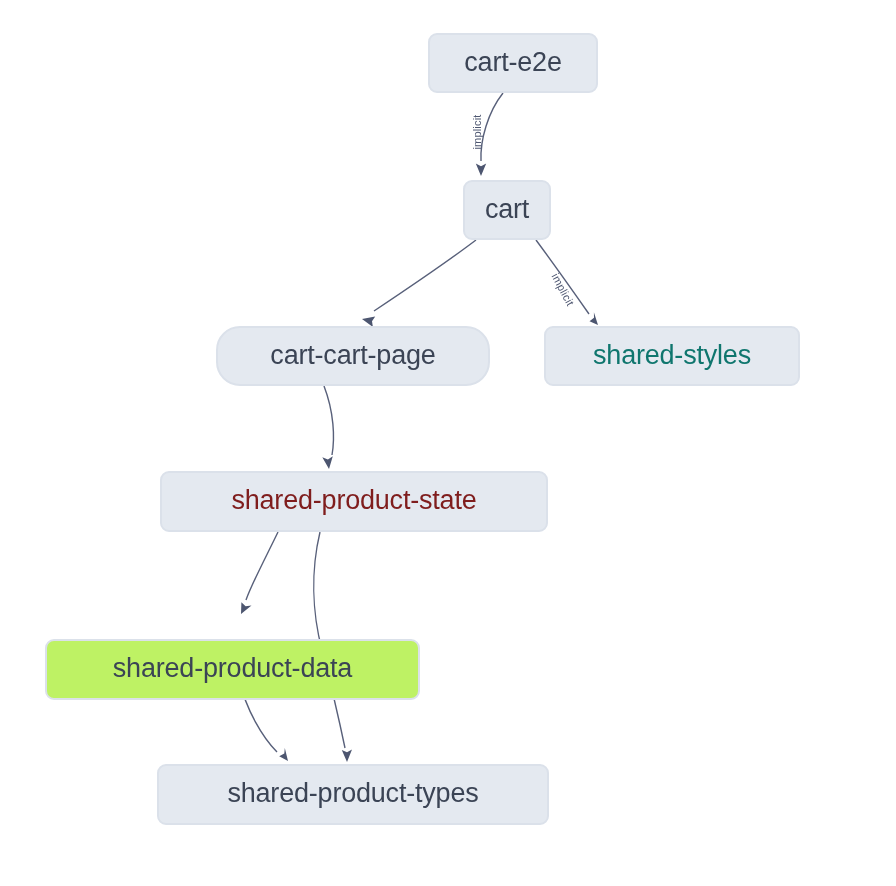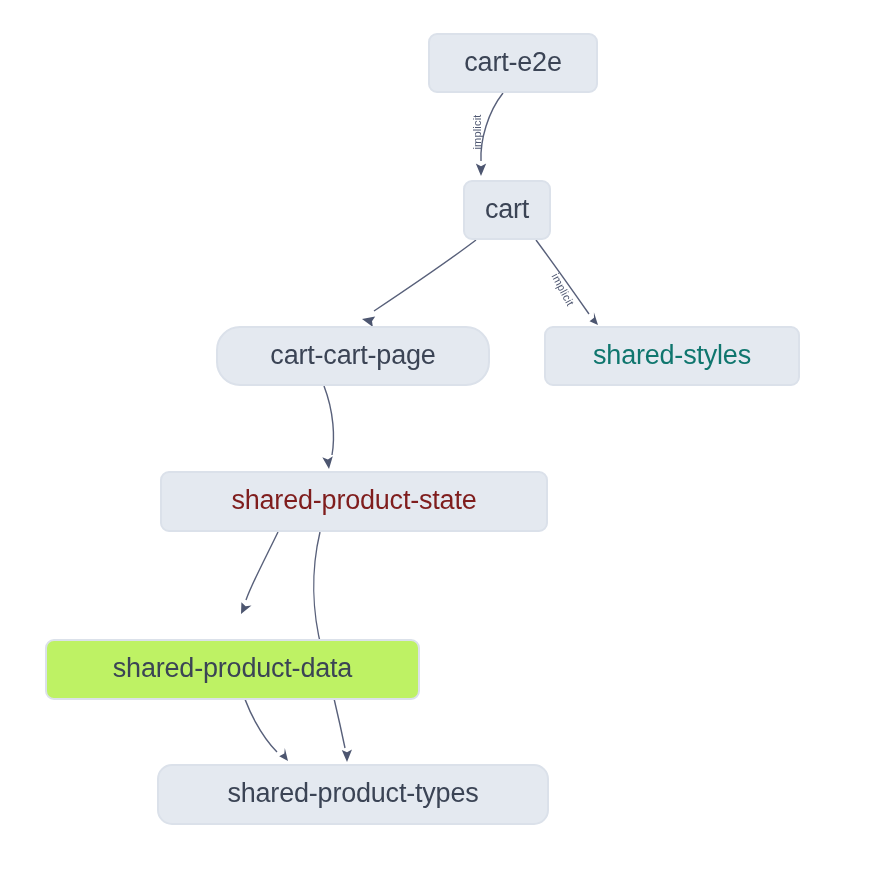--- a/index.html
+++ b/index.html
@@ -113,18 +113,18 @@
       </div>
       <div class="node" style="left: 544px; top: 326px; width: 256px; height: 60px; background: rgb(228, 233, 240); border-color: rgb(219, 225, 234); color: #0f766e;">
         <span class="node-label">shared-styles</span>
       </div>
       <div class="node" style="left: 160px; top: 471px; width: 388px; height: 61px; background: rgb(228, 233, 240); border-color: rgb(219, 225, 234); color: #7f1d1d;">
         <span class="node-label">shared-product-state</span>
       </div>
       <div class="node" style="left: 45px; top: 618px; width: 375px; height: 61px; background: #bef264; border-color: rgb(219, 225, 234); color: rgb(59, 68, 85); margin-top: 21px;">
         <span class="node-label">shared-product-data</span>
       </div>
-      <div class="node" style="left: 157px; top: 764px; width: 392px; height: 61px; background: rgb(228, 233, 240); border-color: rgb(219, 225, 234); color: rgb(59, 68, 85); border-radius: 15px;">
+      <div class="node" style="left: 157px; top: 764px; width: 392px; height: 61px; background: rgb(228, 233, 240); border-color: rgb(219, 225, 234); color: rgb(59, 68, 85);">
         <span class="node-label">shared-product-types</span>
       </div>
     </div>
 
 </div>
 
 </body></html>

